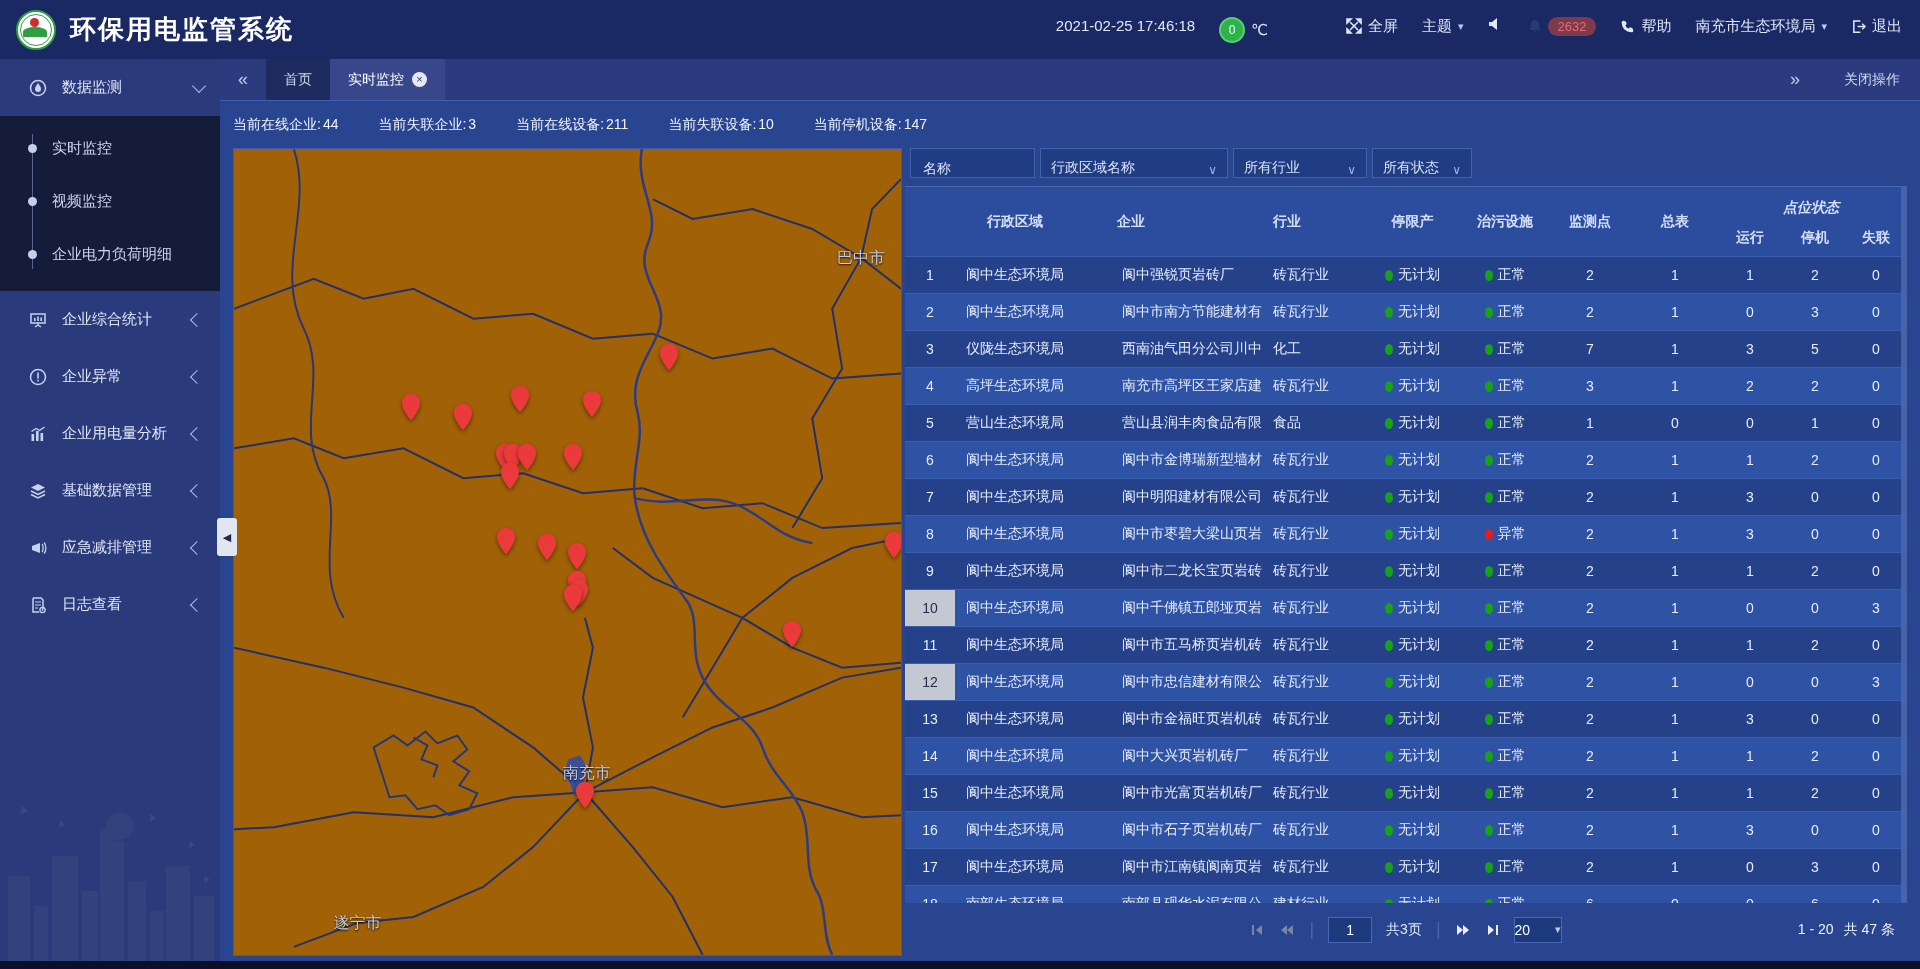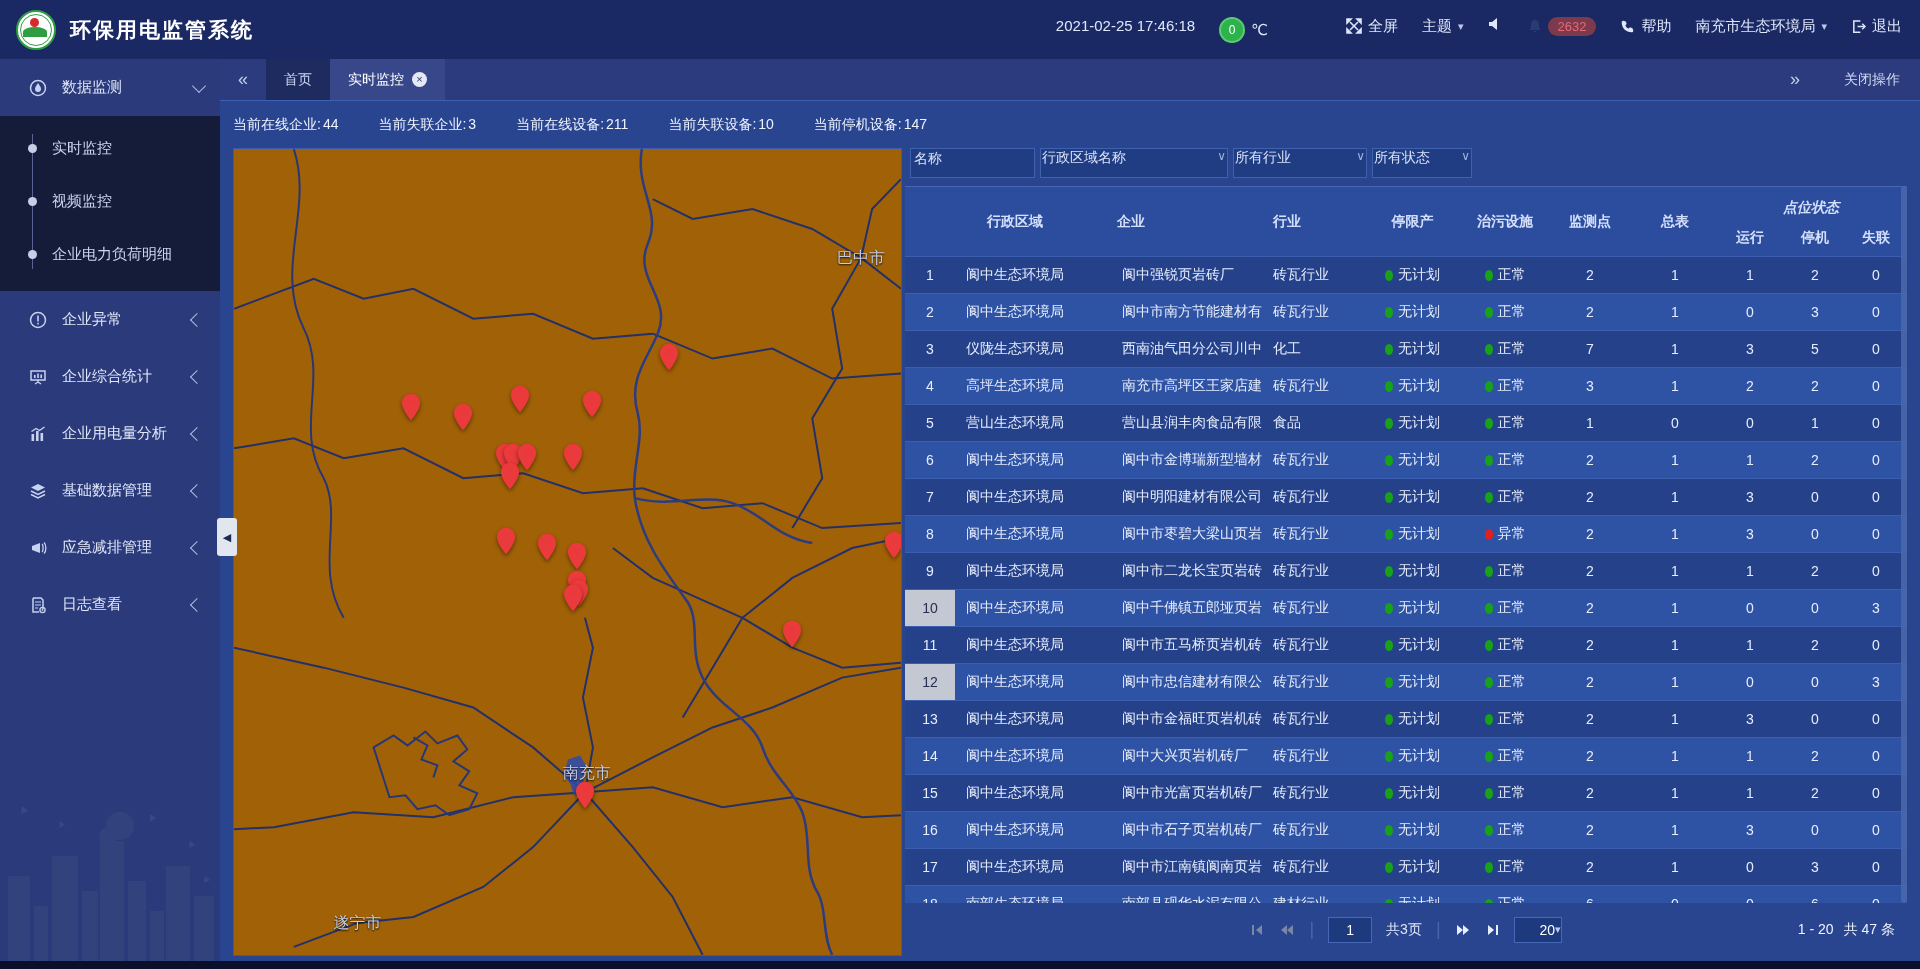--- a/index.html
+++ b/index.html
@@ -7,21 +7,21 @@
        font-family:"Liberation Sans","DejaVu Sans",sans-serif;color:#e8eefc;}
   .page{display:flex;flex-direction:column;width:1920px;height:969px;}
 
   
   .hdr{height:59px;background:#1a2963;display:flex;align-items:center;flex:none;}
   .logo{width:36px;height:36px;border-radius:50%;background:#fff;border:2px solid #2f9e43;
         margin-left:16px;position:relative;flex:none;}
   .logo .sun{position:absolute;left:12px;top:6px;width:9px;height:9px;border-radius:50%;background:#d22c2c;}
   .logo .hill{position:absolute;left:5px;top:15px;width:24px;height:10px;border-radius:50% 50% 0 0;background:#2f9e43;}
   .logo .ring{position:absolute;inset:2px;border-radius:50%;border:1px solid #2f9e43;}
-  .hdr-title{font-size:21px;font-weight:bold;color:#fff;letter-spacing:2px;margin-left:14px;}
+  .hdr-title{font-size:26px;font-weight:bold;color:#fff;letter-spacing:2px;margin-left:14px;}
   .hdr-right{margin-left:auto;display:flex;align-items:flex-start;gap:24px;margin-right:18px;font-size:15px;color:#dfe7fa;}
   .hdr-item{display:flex;align-items:center;gap:6px;cursor:default;}
   .temp-circ{width:22px;height:22px;border-radius:50%;background:#2eb24b;border:2px solid #5ccb73;
              display:flex;align-items:center;justify-content:center;font-size:12px;color:#fff;}
   .badge-pill{background:#7d3a4c;color:#e86a74;border-radius:10px;padding:2px 10px;font-size:13px;}
   .caret{font-size:11px;color:#bcc8ea;}
   .hico{display:flex;align-items:center;color:#dfe7fa;}
 
   
   .mid{flex:1;display:flex;position:relative;min-height:0;}
@@ -70,21 +70,21 @@
   .map svg.roads{position:absolute;inset:0;}
   .city-label{position:absolute;transform:translate(-50%,-50%);font-size:16px;color:#c3cce4;
               text-shadow:0 1px 2px #000;white-space:nowrap;pointer-events:none;}
   .pin{position:absolute;width:20px;height:28px;transform:translate(-50%,-100%);
        filter:drop-shadow(0 2px 2px rgba(0,0,0,.45));cursor:pointer;}
 
   
   .rp{flex:1;height:808px;display:flex;flex-direction:column;min-width:0;}
   .filters{height:30px;flex:none;display:flex;gap:5px;padding-left:5px;margin-bottom:8px;font-size:14px;}
   .fbox{background:#203d84;border:1px solid #3f62ae;box-sizing:border-box;height:30px;
-        display:flex;align-items:flex-start;padding:0 1px;color:#d8e2f8;cursor:pointer;}
+        display:flex;align-items:flex-end;padding:0 10px;color:#d8e2f8;cursor:pointer;}
   .fbox input{background:transparent;border:none;outline:none;color:#d8e2f8;font-size:14px;width:100%;
               font-family:inherit;}
   .fbox input::placeholder{color:#d8e2f8;opacity:1;}
   .fcaret{margin-left:auto;color:#9fb4e0;font-size:12px;padding-left:8px;}
   .f-name{width:125px;}
   .f-region{width:188px;}
   .f-industry{width:134px;}
   .f-status{width:100px;}
 
   .tablewrap{height:717px;flex:none;position:relative;overflow:hidden;}
@@ -113,21 +113,21 @@
   
   .pager{height:53px;flex:none;display:flex;align-items:center;justify-content:center;gap:14px;
          position:relative;font-size:14px;color:#dfe7fa;}
   .pbtn{display:flex;align-items:center;cursor:pointer;}
   .pbtn.dis{color:#7a86a5;cursor:default;}
   .pbtn.en{color:#e9eefb;}
   .pdiv{color:#4a65a8;font-size:18px;}
   .pinput{width:44px;height:26px;background:#1d3a7e;border:1px solid #4668b5;box-sizing:border-box;
           display:flex;align-items:center;justify-content:center;color:#fff;}
   .psel{min-width:48px;height:26px;background:#1d3a7e;border:1px solid #4668b5;box-sizing:border-box;
-        display:flex;align-items:center;justify-content:flex-end;gap:0;color:#fff;cursor:pointer;}
+        display:flex;align-items:center;justify-content:space-between;gap:0;color:#fff;cursor:pointer;}
   .prange{position:absolute;right:12px;display:flex;gap:10px;color:#eef3fe;}
 
   .footer{height:8px;flex:none;background:#0a102c;}
 </style>
 </head>
 <body>
 
 <div class="page">
 
   <div class="hdr">
@@ -227,39 +227,39 @@
               <span class="sub-label">视频监控</span>
             </div>
             <div class="submenu-item">
               <span class="dot"></span>
               <span class="sub-label">企业电力负荷明细</span>
             </div>
           </div>
           <div class="menu-item">
             <span class="mi-icon">
               <svg width="18" height="18" viewBox="0 0 18 18">
-                <circle cx="9" cy="9" r="7.5" stroke="currentColor" fill="none" stroke-width="1.5"></circle>
-                <rect x="8.2" y="4.5" width="1.6" height="6" fill="currentColor"></rect>
-                <rect x="8.2" y="11.8" width="1.6" height="1.6" fill="currentColor"></rect>
-              </svg>
-            </span>
-            <span class="mi-label">企业异常</span>
-            <span class="mi-caret left"></span>
-          </div>
-          <div class="menu-item">
-            <span class="mi-icon">
-              <svg width="18" height="18" viewBox="0 0 18 18">
                 <rect x="2" y="3" width="14" height="9" stroke="currentColor" fill="none" stroke-width="1.5"></rect>
                 <rect x="5" y="7" width="1.6" height="3" fill="currentColor"></rect>
                 <rect x="8.2" y="5.5" width="1.6" height="4.5" fill="currentColor"></rect>
                 <rect x="11.4" y="6.5" width="1.6" height="3.5" fill="currentColor"></rect>
                 <path d="M9 12v2M6 16l3-2 3 2" stroke="currentColor" fill="none" stroke-width="1.4"></path>
               </svg>
             </span>
             <span class="mi-label">企业综合统计</span>
+            <span class="mi-caret left"></span>
+          </div>
+          <div class="menu-item">
+            <span class="mi-icon">
+              <svg width="18" height="18" viewBox="0 0 18 18">
+                <circle cx="9" cy="9" r="7.5" stroke="currentColor" fill="none" stroke-width="1.5"></circle>
+                <rect x="8.2" y="4.5" width="1.6" height="6" fill="currentColor"></rect>
+                <rect x="8.2" y="11.8" width="1.6" height="1.6" fill="currentColor"></rect>
+              </svg>
+            </span>
+            <span class="mi-label">企业异常</span>
             <span class="mi-caret left"></span>
           </div>
           <div class="menu-item">
             <span class="mi-icon">
               <svg width="18" height="18" viewBox="0 0 18 18">
                 <rect x="2.5" y="9" width="2.6" height="7" fill="currentColor"></rect>
                 <rect x="7" y="6" width="2.6" height="10" fill="currentColor"></rect>
                 <rect x="11.5" y="8" width="2.6" height="8" fill="currentColor"></rect>
                 <path d="M2.5 6.5l4.5-3 3.5 2 5-3.5" stroke="currentColor" fill="none" stroke-width="1.4"></path>
               </svg>

